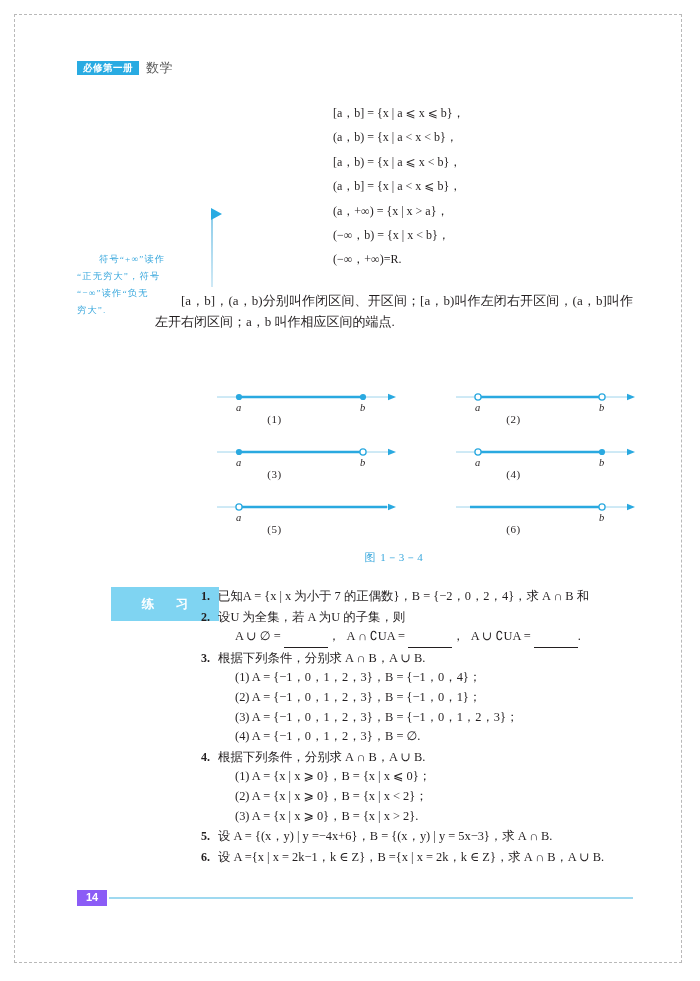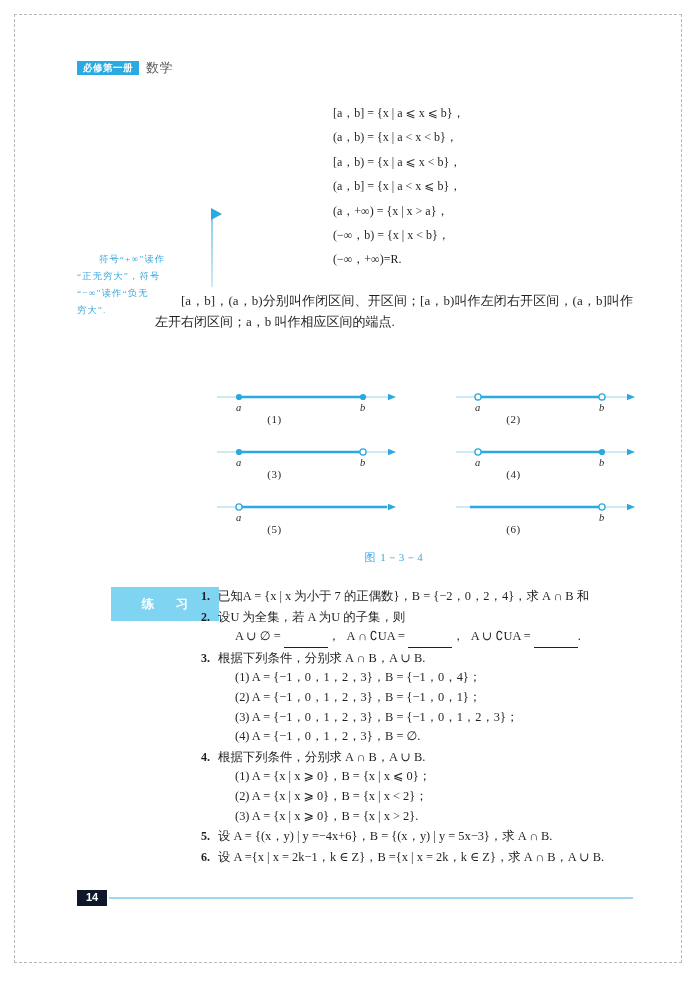--- a/index.html
+++ b/index.html
@@ -201,21 +201,21 @@
   
   .footer {
     position: absolute;
     left: 62px;
     bottom: 56px;
     width: 556px;
     display: flex;
     align-items: center;
   }
   .folio {
-    background: #0f172a;
+    background: #8b5cf6;
     color: #ffffff;
     font-family: "Liberation Sans", sans-serif;
     font-size: 11px;
     font-weight: bold;
     padding: 2px 9px 3px 9px;
     line-height: 1;
   }
   .folio-rule {
     flex: 1;
     height: 2px;

